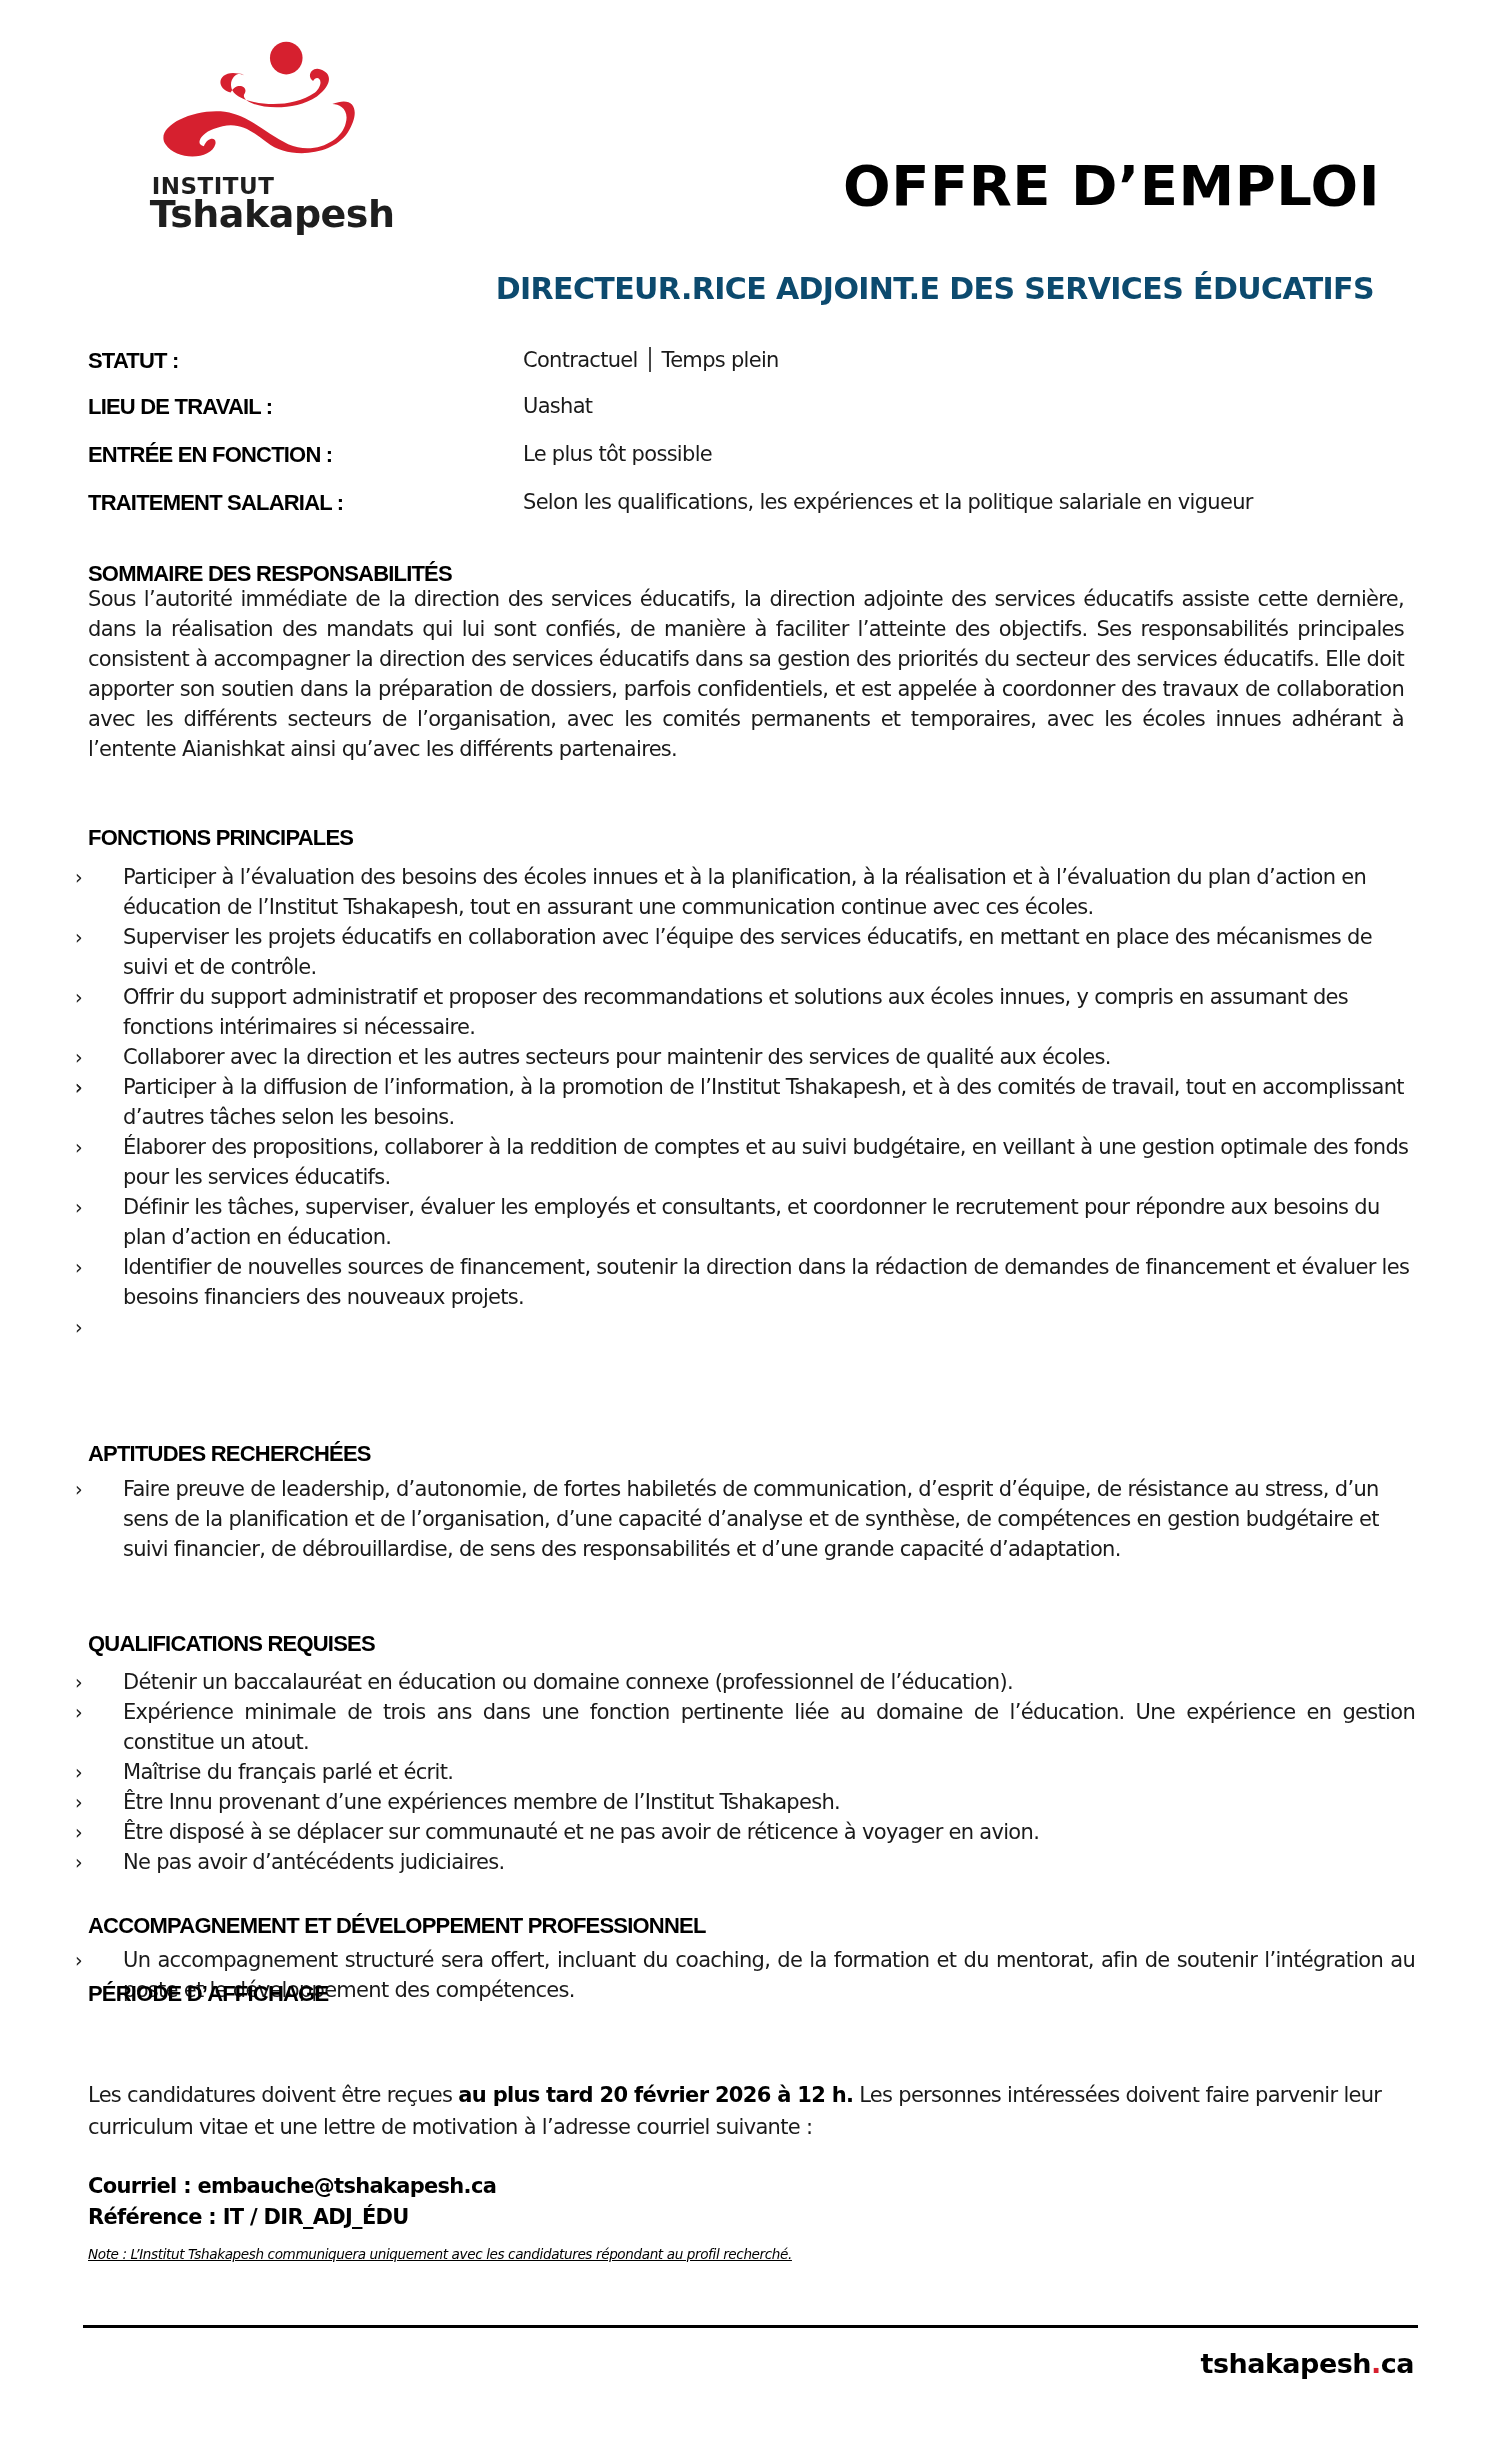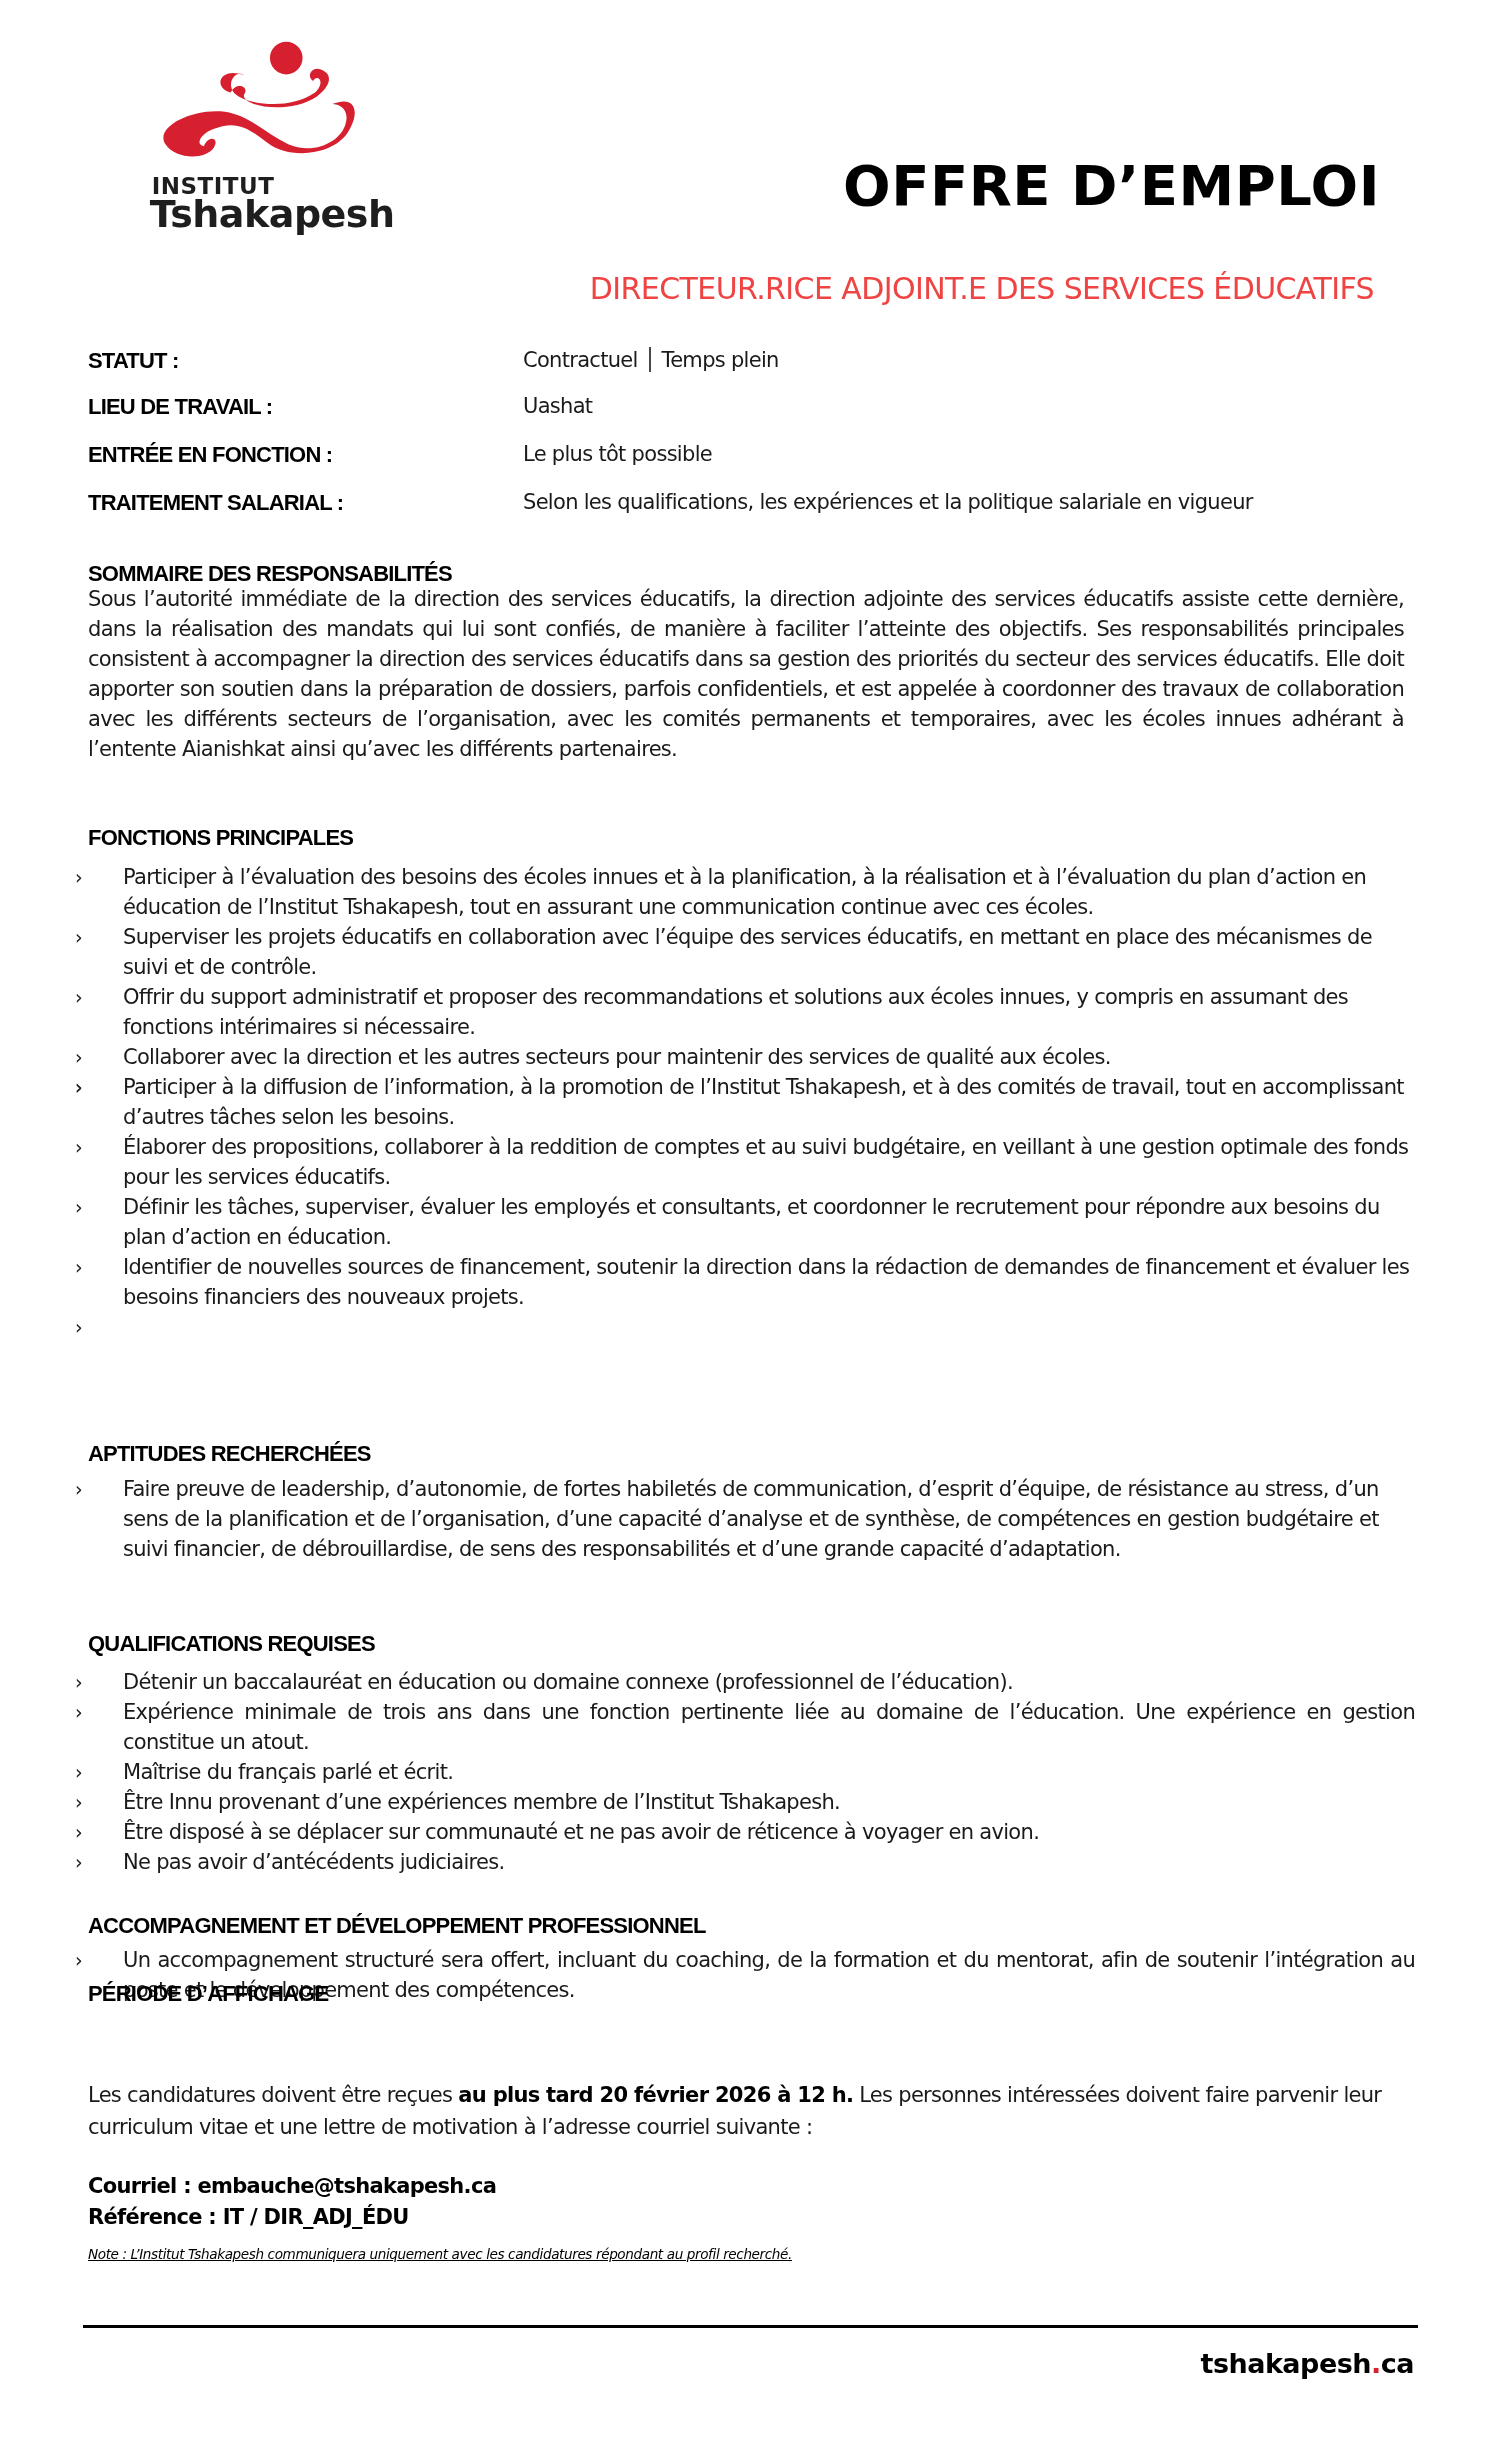--- a/index.html
+++ b/index.html
@@ -19,22 +19,22 @@
     position: absolute; left: 5.8px; top: 158px;
     font-family: "DejaVu Sans", sans-serif; font-size: 38px; font-weight: 700;
     letter-spacing: -0.5px; color: #1e1e1e; line-height: 1;
   }
   .title {
     right: 113px; top: 158px; font-size: 56px; font-weight: 700;
     letter-spacing: 0.5px; color: #000; line-height: 1;
     font-family: "DejaVu Sans", sans-serif;
   }
   .subtitle {
-    right: 119px; top: 274px; font-size: 30px; font-weight: 400;
-    letter-spacing: -0.6px; color: #ef4444; line-height: 1;
+    right: 119px; top: 274px; font-size: 30px; font-weight: 700;
+    letter-spacing: -0.6px; color: #0c4a6e; line-height: 1;
     font-family: "DejaVu Sans", sans-serif;
   }
   .info-row { left: 88px; width: 1345px; height: 29px; font-size: 22px; line-height: 29px; }
   .info-label {
     position: absolute; left: 0; font-weight: 700; font-family: "Liberation Sans", sans-serif;
     font-size: 22px; letter-spacing: -0.8px; color: #000;
   }
   .info-value {
     position: absolute; left: 435px; font-family: "DejaVu Sans", sans-serif;
     font-size: 21px; letter-spacing: -0.7px; color: #1a1a1a;

